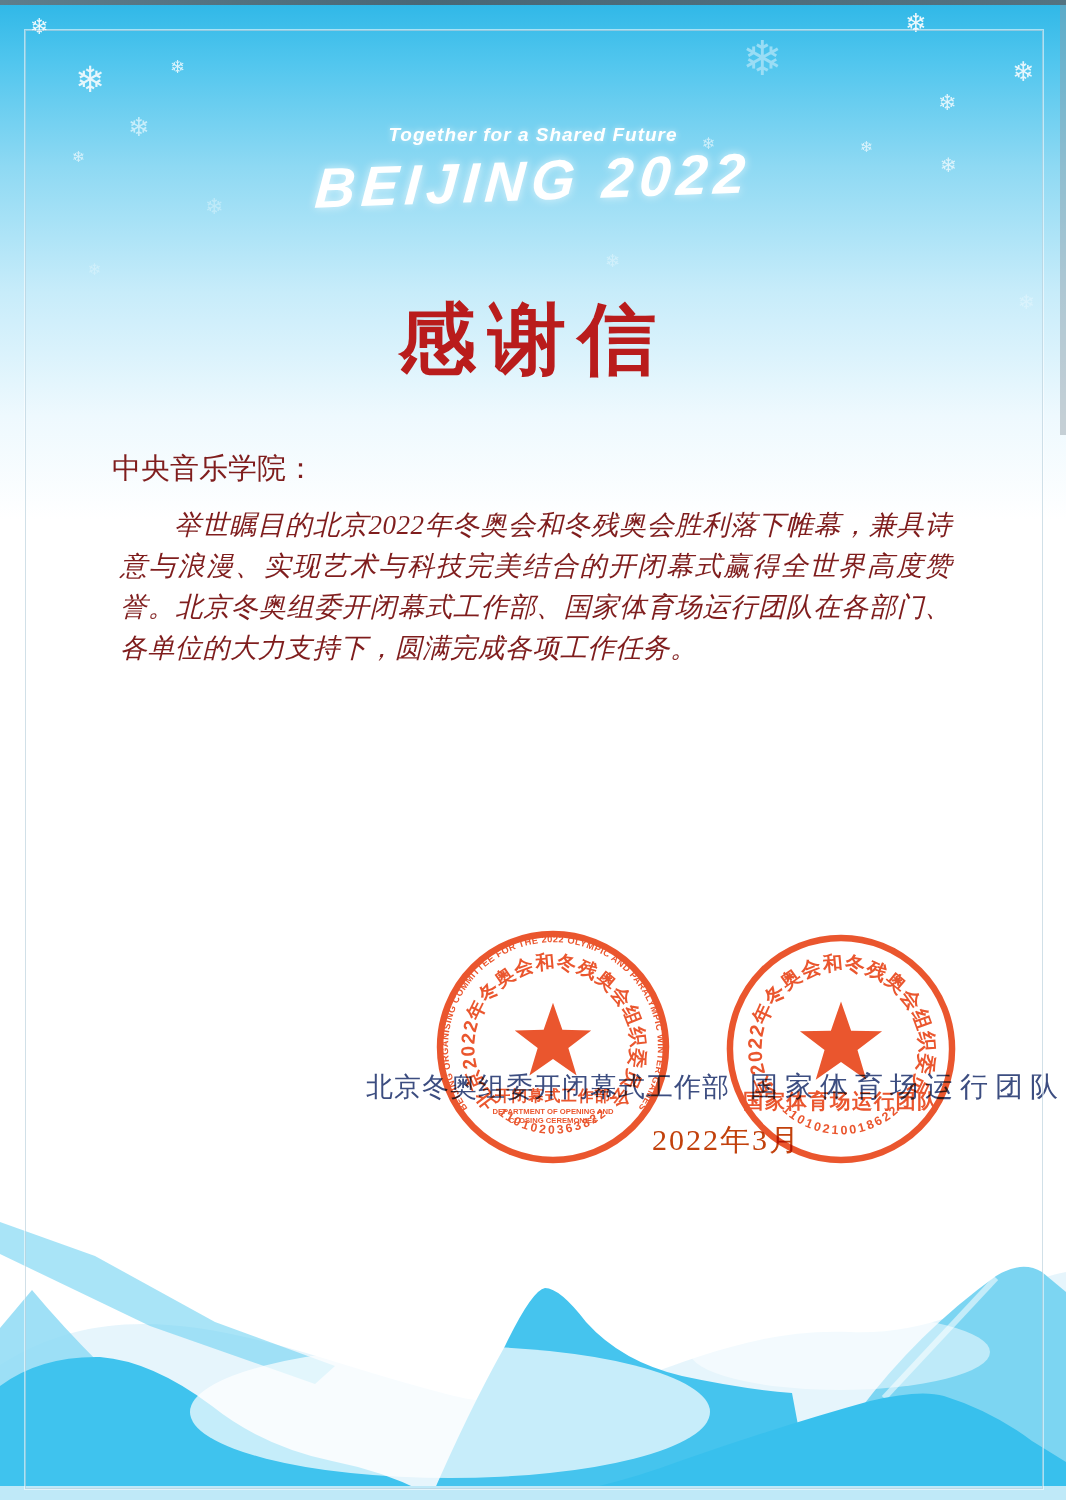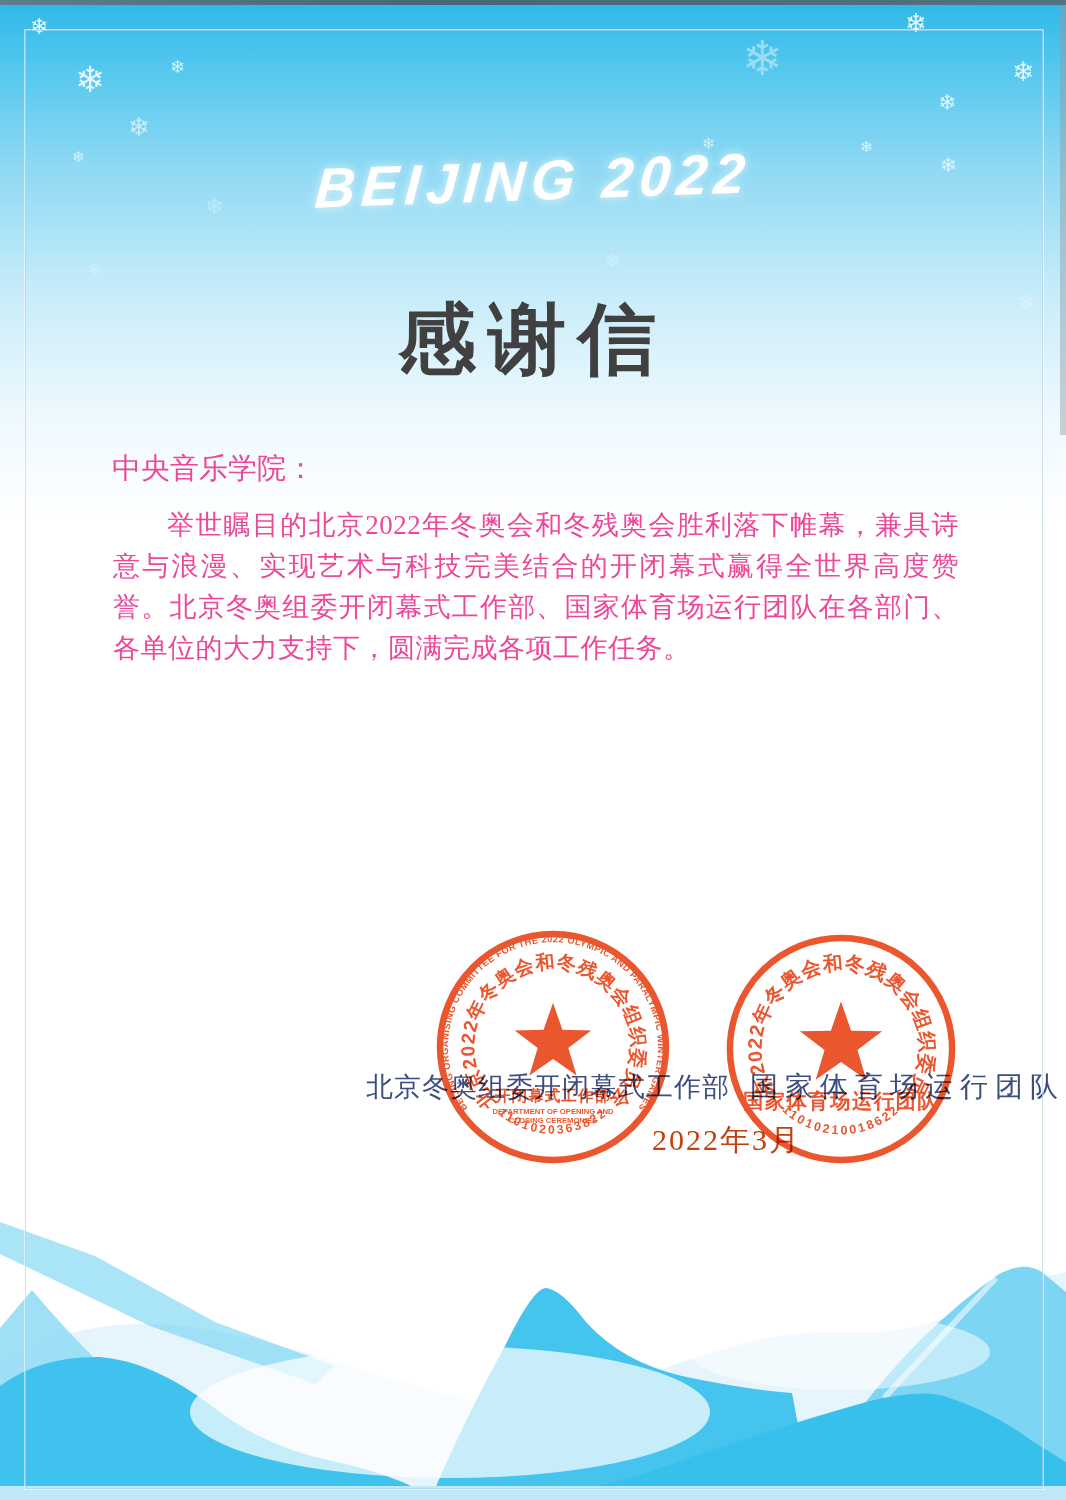--- a/index.html
+++ b/index.html
@@ -29,29 +29,29 @@
        font-family:"Liberation Sans","DejaVu Sans",sans-serif;}
   .slogan-cn{top:80px; font-size:40px; font-weight:bold; letter-spacing:14px; font-style:italic;
              text-shadow:0 0 8px rgba(255,255,255,.65);}
   .slogan-en{top:124px; font-size:19px; font-weight:bold; font-style:italic; letter-spacing:1px;
              text-shadow:0 0 6px rgba(255,255,255,.6);}
   .brand{top:148px; font-size:56px; font-weight:bold; font-style:italic; letter-spacing:6px;
          transform:rotate(-2deg) skewX(-6deg); text-shadow:0 0 10px rgba(255,255,255,.7);}
   
   .title{
     position:absolute; left:0; top:288px; width:100%; text-align:center;
-    font-size:78px; font-weight:bold; color:#404040; letter-spacing:12px; z-index:3;
+    font-size:78px; font-weight:bold; color:#b91c1c; letter-spacing:12px; z-index:3;
   }
   
   .body-block{
     position:absolute; left:112px; top:448px; width:848px; z-index:3;
-    color:#ec4899; font-size:27px; line-height:41px;
+    color:#7f1d1d; font-size:27px; line-height:41px;
   }
   .salutation{font-size:29px; margin:0 0 16px 0;}
-  .body-block p{margin:1px; text-indent:2em; text-align:justify; letter-spacing:.5px;}
+  .body-block p{margin:8px; text-indent:2em; text-align:justify; letter-spacing:.5px;font-style:italic;}
   
   .sig{
     position:absolute; left:366px; top:1068px; z-index:4; color:#3c4d80;
     display:flex; align-items:baseline; gap:20px; white-space:nowrap;
   }
   .sig .org1{font-size:27px; letter-spacing:1px;}
   .sig .org2{font-size:28px; letter-spacing:7px;}
   .date{position:absolute; left:652px; top:1120px; font-size:30px; color:#c2410c; letter-spacing:2px; z-index:4;}
   
   .seal{position:absolute; z-index:5; mix-blend-mode:multiply; opacity:.9;}
@@ -97,20 +97,21 @@
     <path d="M996,118 L884,238" stroke="#ffffff" stroke-width="6" opacity=".55" fill="none"></path>
     <path d="M0,340 L0,226 Q40,196 100,197 Q152,201 212,246 Q262,286 332,301 Q382,311 422,331 L432,340 Z" fill="#3fc3ee"></path>
     <path d="M520,340 Q600,331 680,301 Q780,266 870,241 Q920,229 944,236 Q992,251 1032,281 L1066,302 L1066,340 Z" fill="#38c0ed"></path>
     <ellipse cx="450" cy="252" rx="260" ry="66" fill="#ffffff" opacity=".7"></ellipse>
     <ellipse cx="840" cy="192" rx="150" ry="38" fill="#ffffff" opacity=".5"></ellipse>
     <rect x="0" y="326" width="1066" height="14" fill="#bfe9f8"></rect>
   </svg>
 
   <div class="frame"></div>
 
+  <div class="hdr slogan-en" style="position:absolute;">Together for a Shared Future</div>
   <div class="hdr brand" style="position:absolute;">BEIJING 2022</div>
 
   <div class="title">感谢信</div>
 
   <div class="body-block">
     <div class="salutation">中央音乐学院：</div>
     <p>举世瞩目的北京2022年冬奥会和冬残奥会胜利落下帷幕，兼具诗意与浪漫、实现艺术与科技完美结合的开闭幕式赢得全世界高度赞誉。北京冬奥组委开闭幕式工作部、国家体育场运行团队在各部门、各单位的大力支持下，圆满完成各项工作任务。</p>
   </div>
 
   <div class="sig">

